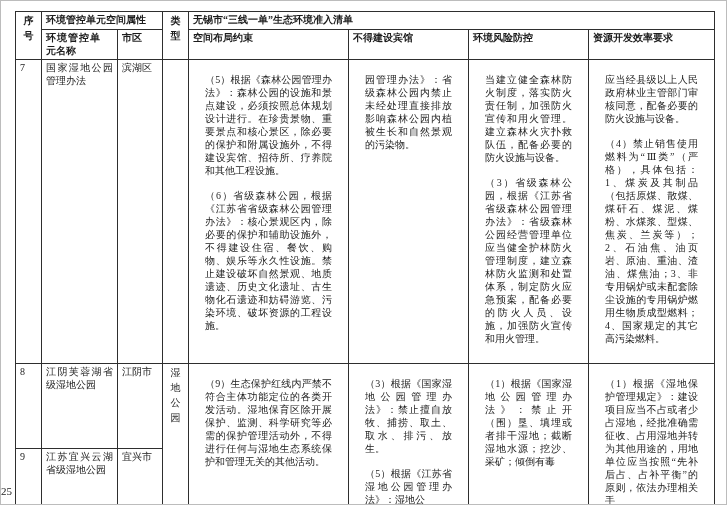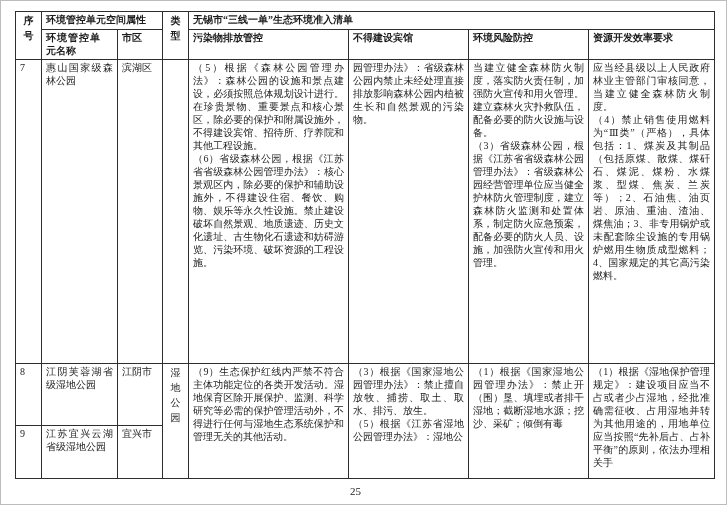--- a/index.html
+++ b/index.html
@@ -24,24 +24,24 @@
     font-weight:bold;text-align:center;vertical-align:middle;
     padding:1px 2px;
   }
   td.mid{vertical-align:middle;text-align:left;}
   td.cen{vertical-align:middle;text-align:center;}
   .vert{
     width:1em;margin:0 auto;word-break:break-all;
     text-align:center;line-height:15px;
   }
   .wrap5{display:inline-block;max-width:5.4em;word-break:break-all;}
-  p.cellp{margin:0;}
+  p.cellp{margin:12px;}
   .footer{
     position:absolute;left:0;right:16px;bottom:7px;
-    text-align:center;font-size:11px;
+    text-align:left;font-size:11px;
   }
 </style>
 </head>
 <body>
 
 <div class="page">
   <table class="grid">
     <colgroup>
       <col style="width:26px">
         <col style="width:76px">
@@ -61,44 +61,44 @@
       <td class="hd" rowspan="2">
         <div class="vert">类型</div>
       </td>
       <td class="hd" colspan="4">无锡市“三线一单”生态环境准入清单</td>
     </tr>
     <tr style="height:30px">
       <td class="hd">
         <span class="wrap5">环境管控单元名称</span>
       </td>
       <td class="hd">市区</td>
-      <td class="hd">污染物排放管控</td>
+      <td class="hd">空间布局约束</td>
       <td class="hd">不得建设宾馆</td>
       <td class="hd">环境风险防控</td>
       <td class="hd">资源开发效率要求</td>
     </tr>
 
     <tr style="height:304px">
       <td class="cen">7</td>
-      <td class="mid">惠山国家级森林公园</td>
+      <td class="mid">国家湿地公园管理办法</td>
       <td class="cen">滨湖区</td>
       <td class="cen"></td>
       <td>
         <p class="cellp">（5）根据《森林公园管理办法》：森林公园的设施和景点建设，必须按照总体规划设计进行。在珍贵景物、重要景点和核心景区，除必要的保护和附属设施外，不得建设宾馆、招待所、疗养院和其他工程设施。</p>
         <p class="cellp">（6）省级森林公园，根据《江苏省省级森林公园管理办法》：核心景观区内，除必要的保护和辅助设施外，不得建设住宿、餐饮、购物、娱乐等永久性设施。禁止建设破坏自然景观、地质遗迹、历史文化遗址、古生物化石遗迹和妨碍游览、污染环境、破坏资源的工程设施。</p>
       </td>
       <td>
         <p class="cellp">园管理办法》：省级森林公园内禁止未经处理直接排放影响森林公园内植被生长和自然景观的污染物。</p>
       </td>
       <td>
         <p class="cellp">当建立健全森林防火制度，落实防火责任制，加强防火宣传和用火管理。建立森林火灾扑救队伍，配备必要的防火设施与设备。</p>
         <p class="cellp">（3）省级森林公园，根据《江苏省省级森林公园管理办法》：省级森林公园经营管理单位应当健全护林防火管理制度，建立森林防火监测和处置体系，制定防火应急预案，配备必要的防火人员、设施，加强防火宣传和用火管理。</p>
       </td>
       <td>
-        <p class="cellp">应当经县级以上人民政府林业主管部门审核同意，当建立健全森林防火制度。</p>
+        <p class="cellp">应当经县级以上人民政府林业主管部门审核同意，配备必要的防火设施与设备。</p>
         <p class="cellp">（4）禁止销售使用燃料为“Ⅲ类”（严格），具体包括：1、煤炭及其制品（包括原煤、散煤、煤矸石、煤泥、煤粉、水煤浆、型煤、焦炭、兰炭等）；2、石油焦、油页岩、原油、重油、渣油、煤焦油；3、非专用锅炉或未配套除尘设施的专用锅炉燃用生物质成型燃料；4、国家规定的其它高污染燃料。</p>
       </td>
     </tr>
 
     <tr style="height:62px">
       <td class="cen">8</td>
       <td class="mid">江阴芙蓉湖省级湿地公园</td>
       <td class="cen">江阴市</td>
       <td class="cen" rowspan="2">
         <div class="vert">湿地公园</div>

